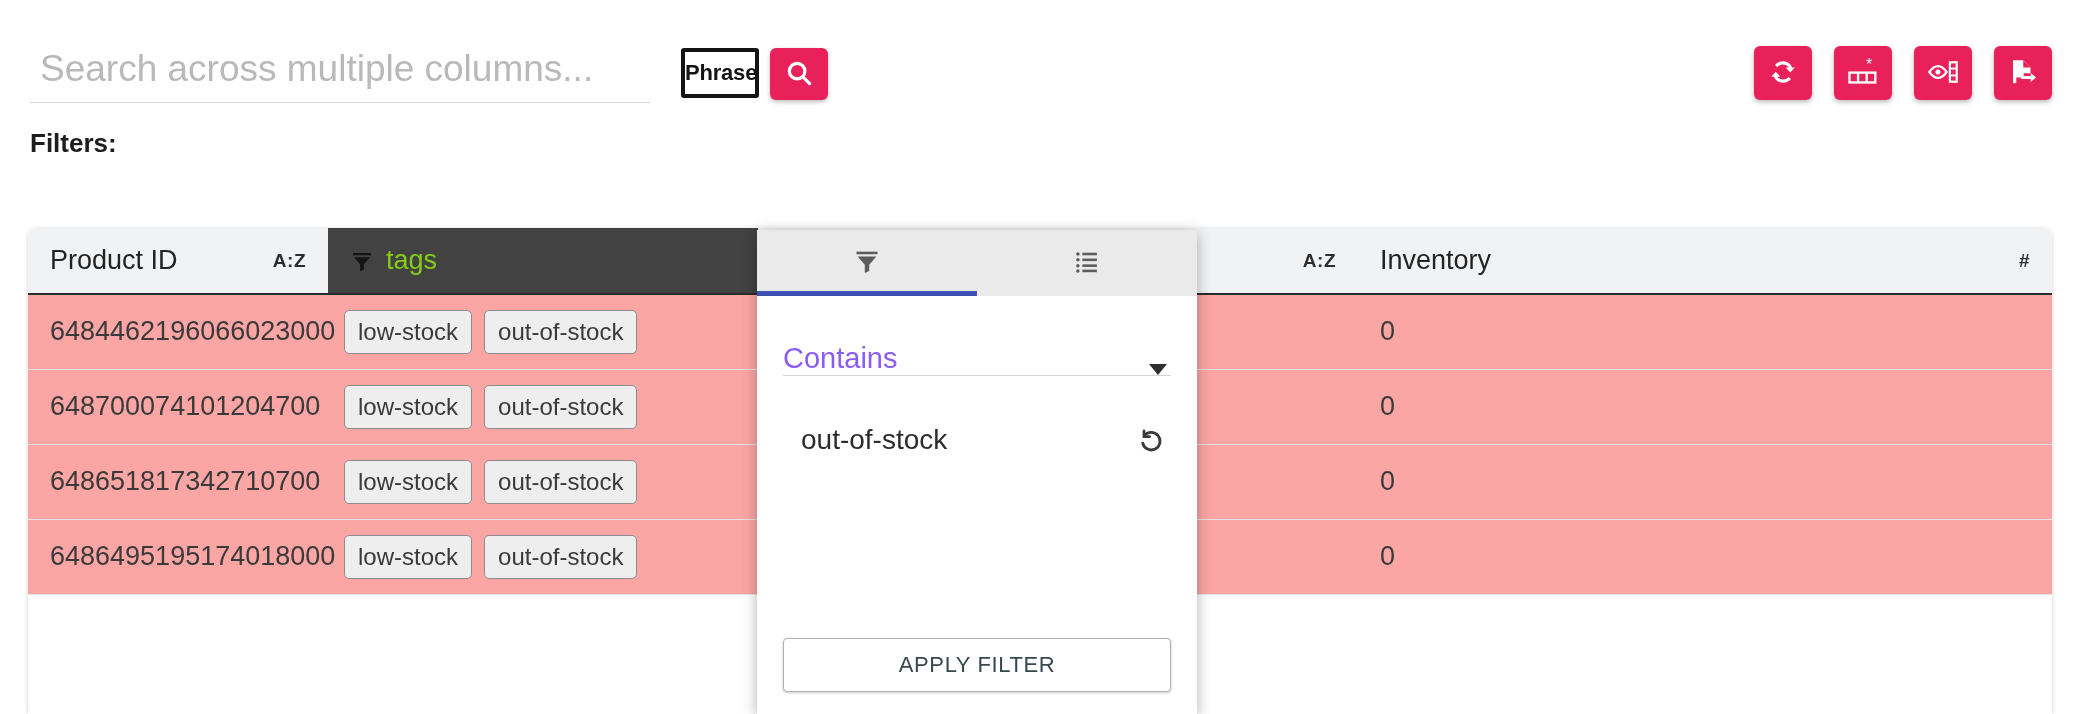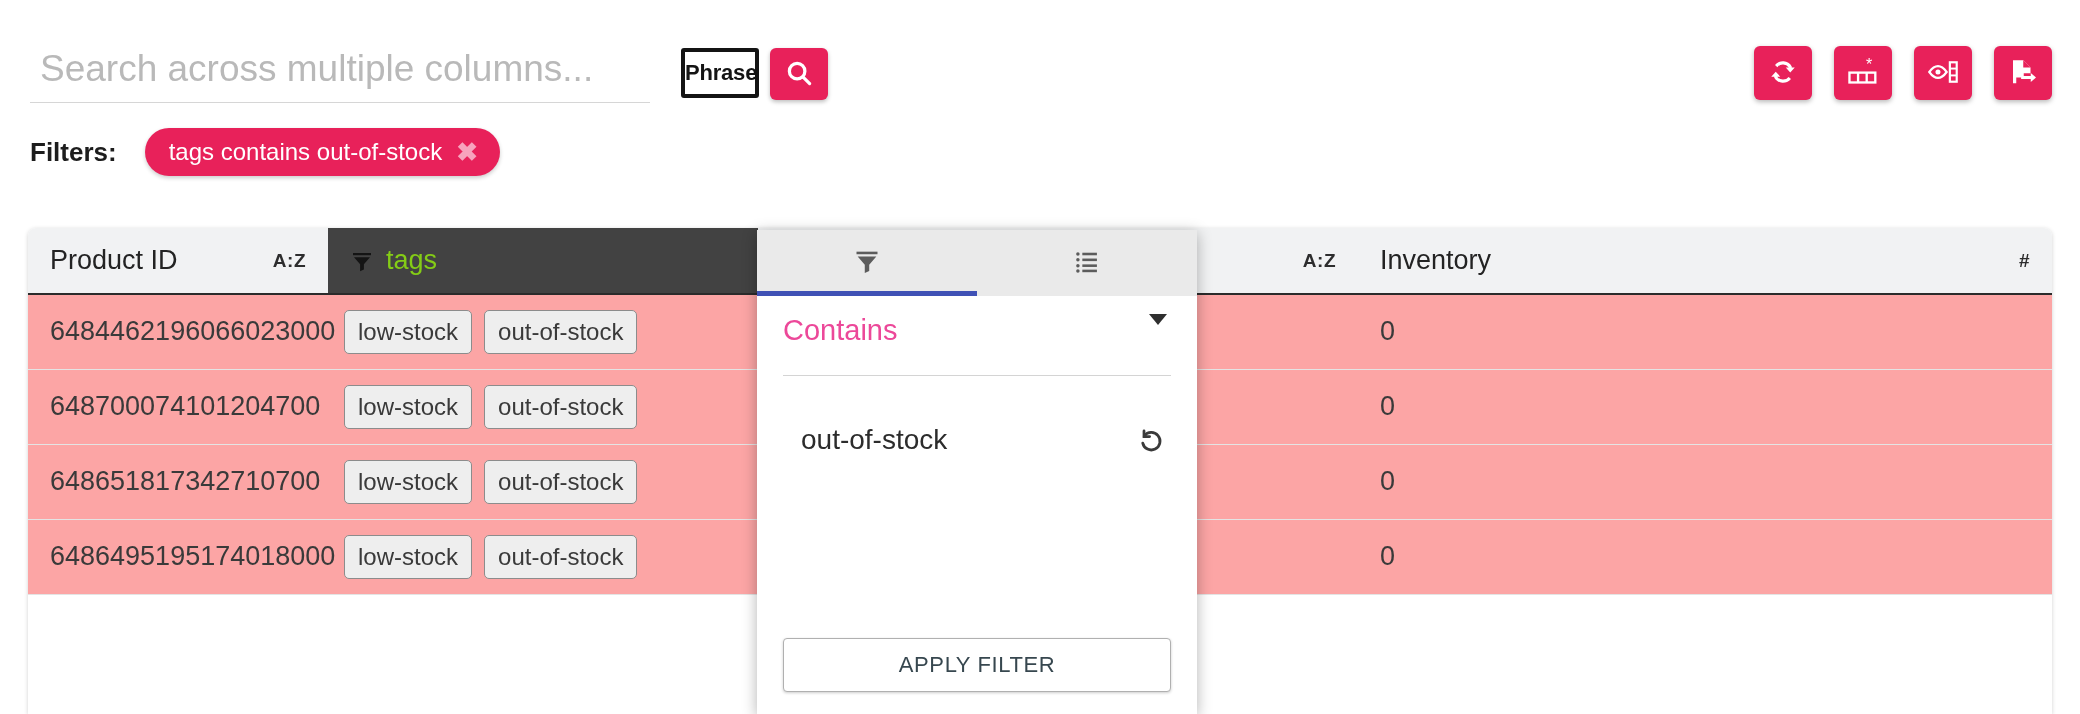--- a/index.html
+++ b/index.html
@@ -102,21 +102,21 @@
     justify-content: center;
   }
 
   
   .filters-row {
     position: absolute;
     left: 30px;
     top: 128px;
     display: flex;
     align-items: center;
-    gap: 28px;
+    gap: 18px;
     justify-content: center;
   }
   .filters-label {
     font-size: 26px;
     font-weight: bold;
     color: #1d1d1d;
   }
   .filter-chip {
     display: flex;
     align-items: center;
@@ -244,25 +244,25 @@
   .popup-body {
     flex: 1;
     padding: 0 26px;
     display: flex;
     flex-direction: column;
   }
   .op-select {
     margin-top: 18px;
     height: 62px;
     display: flex;
-    align-items: flex-start;
+    align-items: flex-end;
     justify-content: space-between;
     border-bottom: 1px solid #d4d4d4;
     font-size: 29px;
-    color: #ec4899;
+    color: #8b5cf6;
     cursor: pointer;
   }
   .caret {
     width: 0; height: 0;
     border-left: 9px solid transparent;
     border-right: 9px solid transparent;
     border-top: 11px solid #2f2f2f;
     margin-right: 4px;
   }
   .value-row {
@@ -364,24 +364,20 @@
             <path d="M18.2 12.8 22.4 16.4 18.2 20z"></path>
           </svg>
         </span>
       </button>
 
     </div>
   </div>
 
   <div class="filters-row">
     <span class="filters-label">Filters:</span>
-    <span class="filter-chip">
-      <span>tags contains out-of-stock</span>
-      <span class="chip-x">✖</span>
-    </span>
   </div>
 
   <div class="table-wrap">
     <table>
       <colgroup>
         <col style="width:300px">
         <col style="width:430px">
         <col style="width:600px">
         <col style="width:694px">
       </colgroup>

